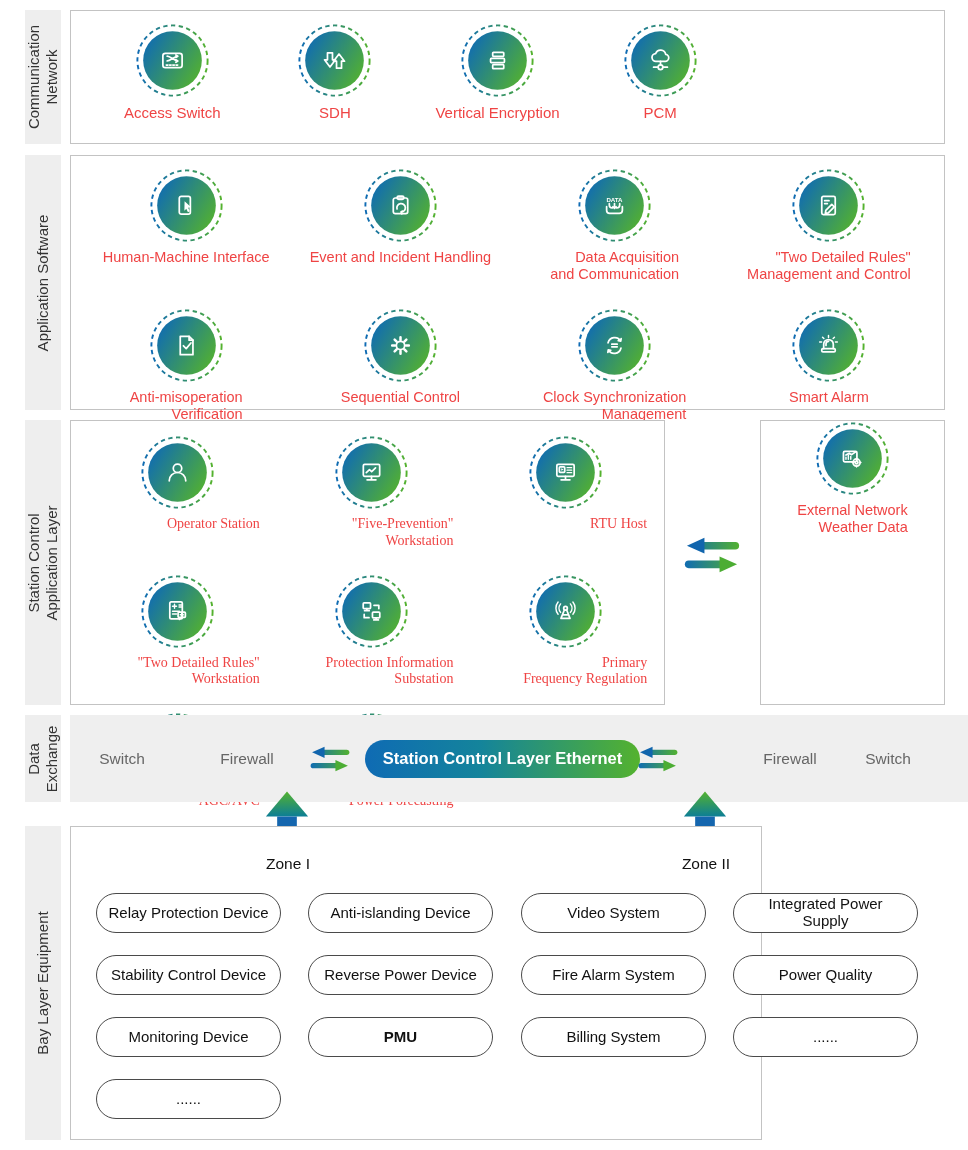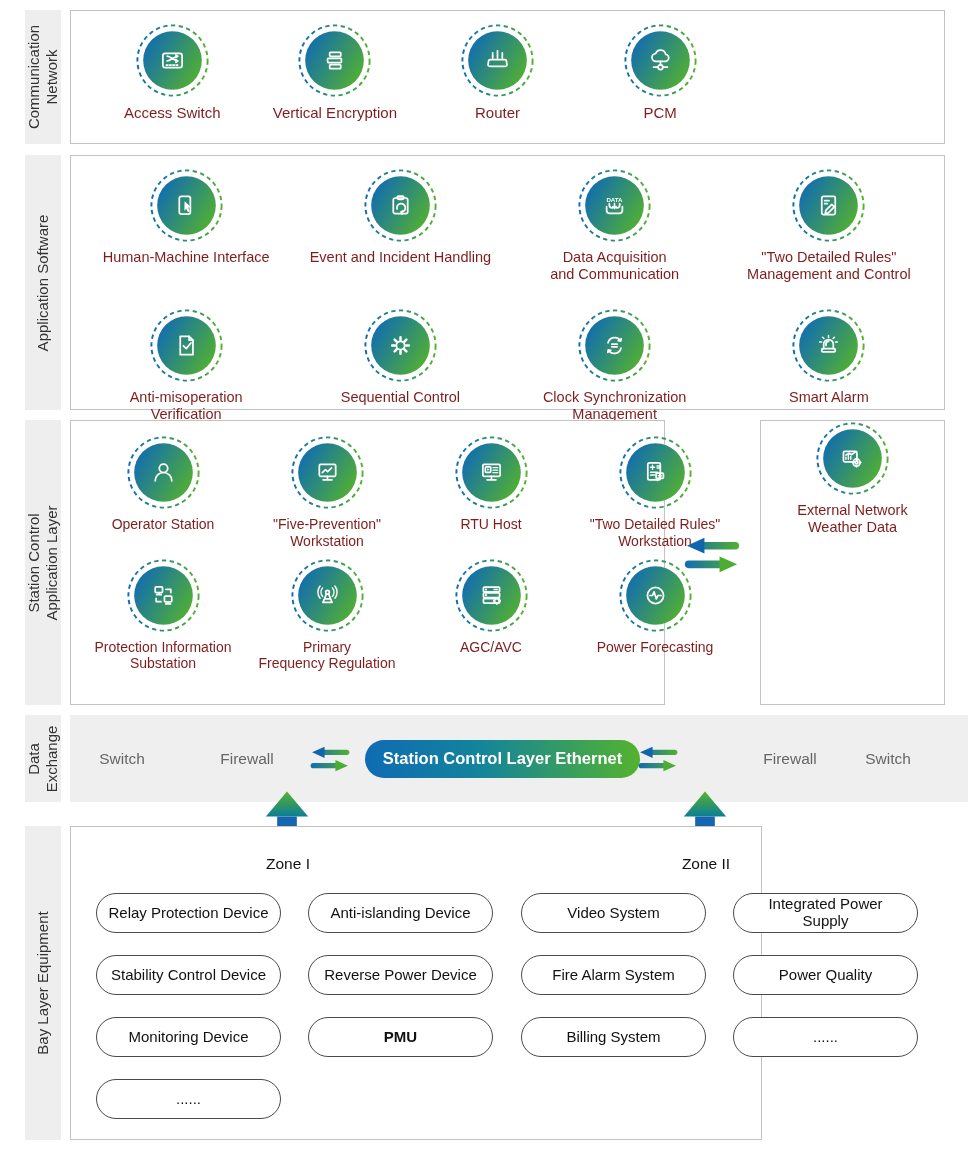--- a/index.html
+++ b/index.html
@@ -11,25 +11,25 @@
   .strip-label{
     position:absolute;left:50%;top:50%;
     transform:translate(-50%,-50%) rotate(-90deg);
     white-space:pre-line;text-align:center;line-height:1.18;
     font-size:15px;color:#333;width:max-content;
   }
   .box{position:absolute;background:#fff;border:1px solid var(--box-border,#c3c3c3);box-sizing:border-box;}
   .band{position:absolute;background:var(--band-gray,#efefef);padding-left:36px;}
   .grid5{display:grid;grid-template-columns:repeat(5,1fr);padding:12px 40px 0 20px;}
   .grid4{display:grid;grid-template-columns:repeat(4,1fr);padding:12px 8px 0 8px;row-gap:24px;}
-  .station-grid{display:grid;grid-template-columns:repeat(4,1fr);padding:14px 2px 0 10px;row-gap:8px;}
+  .station-grid{display:grid;grid-template-columns:repeat(3,1fr);padding:14px 2px 0 10px;row-gap:24px;font-family:Liberation Serif, serif;}
   .node{display:flex;flex-direction:column;align-items:center;}
   .icon-svg{width:75px;height:75px;display:block;}
   .node-label{
-    margin-top:6px;font-size:14.5px;color:#7f1d1d;text-align:center;
+    margin-top:6px;font-size:14.5px;color:#ef4444;text-align:right;
     white-space:pre-line;line-height:1.2;
   }
   .grid5 .node-label{font-size:15px;}
   .station-grid .node-label{width:164px;font-size:14px;}
   .ext-box{display:flex;flex-direction:column;align-items:center;}
   .mid-arrow{position:absolute;left:684px;top:536px;width:56px;height:38px;}
   .mid-arrow svg{width:100%;height:100%;display:block;}
   
   .dx-item{position:absolute;top:50%;transform:translateY(-50%);text-align:center;
     font-size:15.5px;color:#666;}
@@ -111,37 +111,37 @@
             <path d="M9.5 20.8 h1.7 M12.9 20.8 h1.7 M16.3 20.8 h1.7 M19.7 20.8 h1.7" stroke-width="1.7"></path>
           </g>
         </svg>
         <div class="node-label">Access Switch</div>
       </div>
       <div class="node">
         <svg class="icon-svg" viewBox="0 0 78 78">
           <circle cx="39" cy="39" r="36.5" fill="none" stroke="url(#gRing)" stroke-width="2" stroke-dasharray="4.5 3.6"></circle>
           <circle cx="39" cy="39" r="30.5" fill="url(#gBG)"></circle>
           <g transform="translate(23,23)" fill="none" stroke="#fff" stroke-width="1.8" stroke-linecap="round" stroke-linejoin="round">
+            <path d="M8.7 8 h5.2 v7.3 h3.1 l-5.7 7.4 -5.7 -7.4 h3.1 z"></path>
+            <path d="M18.1 24 h5.2 v-7.3 h3.1 l-5.7 -7.4 -5.7 7.4 h3.1 z"></path>
+          </g>
+        </svg>
+        <div class="node-label">SDH</div>
+      </div>
+      <div class="node">
+        <svg class="icon-svg" viewBox="0 0 78 78">
+          <circle cx="39" cy="39" r="36.5" fill="none" stroke="url(#gRing)" stroke-width="2" stroke-dasharray="4.5 3.6"></circle>
+          <circle cx="39" cy="39" r="30.5" fill="url(#gBG)"></circle>
+          <g transform="translate(23,23)" fill="none" stroke="#fff" stroke-width="1.8" stroke-linecap="round" stroke-linejoin="round">
             <rect x="11" y="7.5" width="11.5" height="4.2" rx="0.8"></rect>
             <rect x="8.8" y="13.9" width="14.4" height="4.2" rx="0.8"></rect>
             <rect x="11" y="20.3" width="11.5" height="4.2" rx="0.8"></rect>
           </g>
         </svg>
         <div class="node-label">Vertical Encryption</div>
-      </div>
-      <div class="node">
-        <svg class="icon-svg" viewBox="0 0 78 78">
-          <circle cx="39" cy="39" r="36.5" fill="none" stroke="url(#gRing)" stroke-width="2" stroke-dasharray="4.5 3.6"></circle>
-          <circle cx="39" cy="39" r="30.5" fill="url(#gBG)"></circle>
-          <g transform="translate(23,23)" fill="none" stroke="#fff" stroke-width="1.8" stroke-linecap="round" stroke-linejoin="round">
-            <path d="M11 13.5 v-5.5 M16 13.5 v-7.5 M21 13.5 v-5.5"></path>
-            <path d="M8.3 15.2 h15.4 a1.6 1.6 0 0 1 1.6 1.4 l0.5 3.6 a1.6 1.6 0 0 1 -1.6 1.8 H7.8 a1.6 1.6 0 0 1 -1.6 -1.8 l0.5 -3.6 a1.6 1.6 0 0 1 1.6 -1.4 z"></path>
-          </g>
-        </svg>
-        <div class="node-label">Router</div>
       </div>
       <div class="node">
         <svg class="icon-svg" viewBox="0 0 78 78">
           <circle cx="39" cy="39" r="36.5" fill="none" stroke="url(#gRing)" stroke-width="2" stroke-dasharray="4.5 3.6"></circle>
           <circle cx="39" cy="39" r="30.5" fill="url(#gBG)"></circle>
           <g transform="translate(23,23)" fill="none" stroke="#fff" stroke-width="1.8" stroke-linecap="round" stroke-linejoin="round">
             <path d="M11.3 16.8 a4 4 0 0 1 -0.3 -8 a5.4 5.4 0 0 1 10.4 0.8 a3.6 3.6 0 0 1 -0.9 7.2 z"></path>
             <path d="M16 16.8 v3.8 M8.8 23 h4.8 M18.4 23 h4.8"></path>
             <circle cx="16" cy="23" r="2.4"></circle>
           </g>

